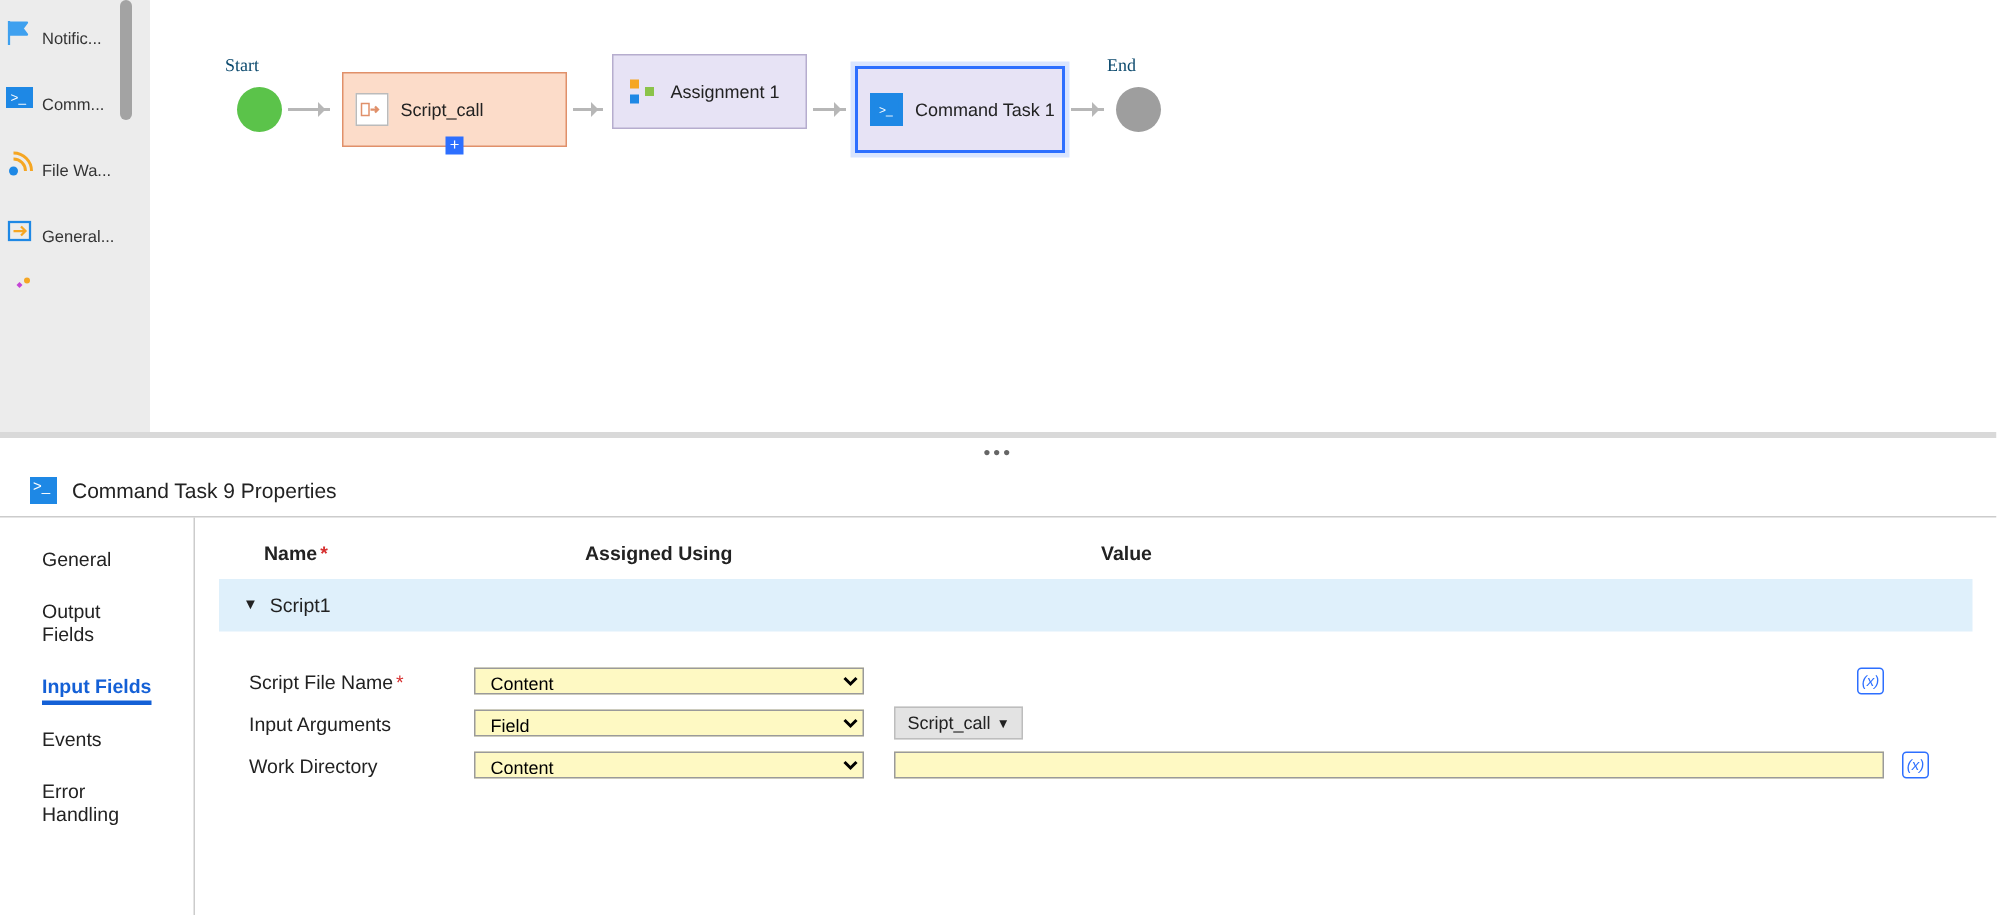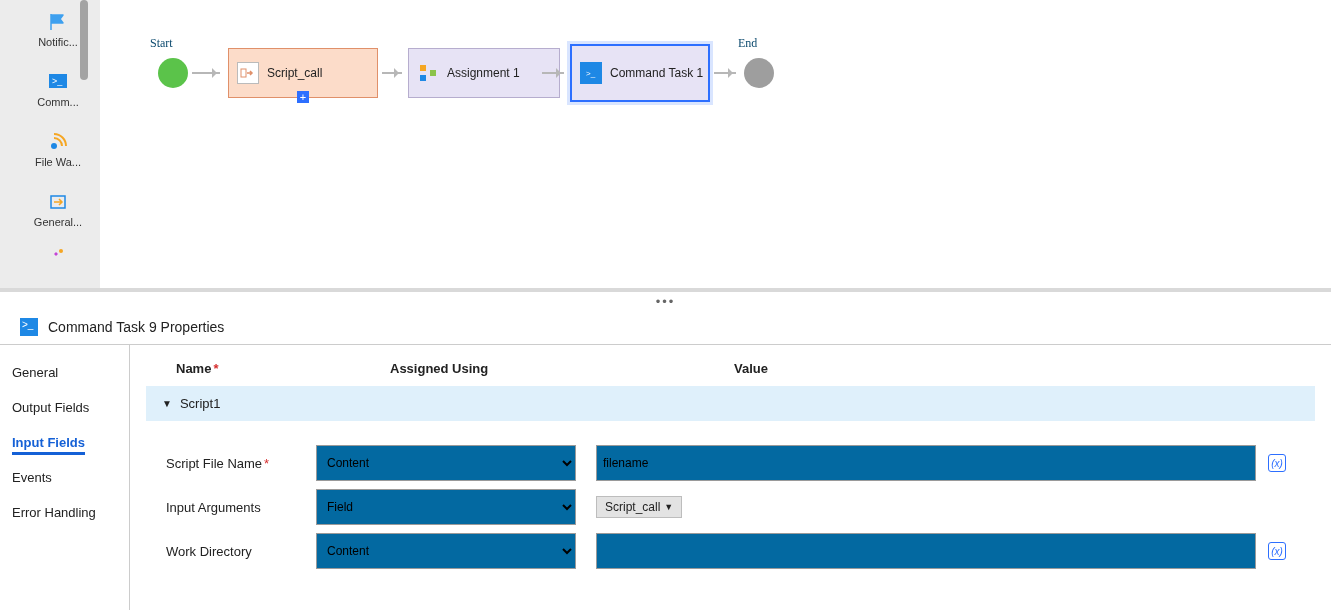--- a/index.html
+++ b/index.html
@@ -30,29 +30,28 @@
     position: absolute;
     left: 80px;
     top: 0;
     width: 8px;
     height: 80px;
     background: #a3a3a3;
     border-radius: 4px;
   }
   .pal-item {
     display: flex;
-    flex-direction: column;
-    align-items: center;
+    flex-direction: row;
+    align-items: flex-end;
     gap: 4px;
     padding: 12px 2px;
     font-size: 11px;
     color: #333;
     cursor: pointer;
     user-select: none;
-    margin-left: 16px;
   }
   .pal-icon {
     width: 22px;
     height: 20px;
     display: flex;
     align-items: center;
     justify-content: center;
   }
   .pal-label {
     white-space: nowrap;
@@ -176,21 +175,21 @@
   .props-body {
     display: flex;
     height: calc(615px - 292px - 4px - 18px - 36px);
   }
   .side-tabs {
     width: 130px;
     border-right: 1px solid #ccc;
     padding-top: 10px;
   }
   .tab {
-    padding: 10px 12px;
+    padding: 10px 28px;
     font-size: 13px;
     color: #222;
     cursor: pointer;
   }
   .tab.active {
     color: #1460d6;
     font-weight: bold;
   }
   .tab.active span {
     border-bottom: 3px solid #1460d6;
@@ -235,25 +234,25 @@
   }
   .form-row {
     display: grid;
     grid-template-columns: 150px 260px 20px 660px 30px;
     align-items: center;
     gap: 0;
     padding: 4px 20px;
   }
   .form-row label { font-size: 13px; }
   select, input[type="text"] {
-    height: 36px;
+    height: 18px;
     border: 1px solid #9a9a9a;
     font-size: 12px;
     padding: 2px 6px;
-    background: #0369a1;
+    background: #fef9c3;
   }
   .pill {
     display: inline-flex;
     align-items: center;
     gap: 4px;
     background: #e3e3e3;
     border: 1px solid #bdbdbd;
     padding: 3px 8px;
     font-size: 12px;
   }
@@ -343,21 +342,21 @@
             <rect x="1" y="3" width="5" height="8" fill="none" stroke="#e0906a"></rect>
             <path d="M7 7 h5 m-2 -2 l2 2 l-2 2" stroke="#e0906a" stroke-width="1.5" fill="none"></path>
           </svg>
       </div>
       <span>Script_call</span>
       <div class="plus-badge">+</div>
     </div>
 
     <div class="arrow" style="left:282px;top:72px;width:20px"></div>
 
-    <div class="task-box assign" style="left:308px;top:48px;width:152px">
+    <div class="task-box assign" style="left:308px;top:36px;width:130px">
       <div class="task-ico" style="border:none;background:transparent">
         <svg width="18" height="18" viewBox="0 0 18 18">
             <rect x="1" y="1" width="6" height="6" fill="#f5a623"></rect>
             <rect x="1" y="11" width="6" height="6" fill="#1e88e5"></rect>
             <rect x="11" y="6" width="6" height="6" fill="#8bc34a"></rect>
           </svg>
       </div>
       <span>Assignment 1</span>
     </div>
 
@@ -411,21 +410,20 @@
 
     <div class="form-grid">
 
       <div class="form-row">
         <label><span>Script File Name</span><span class="req">*</span></label>
         <select>
           <option>Content</option>
           <option>Field</option>
         </select>
         <div class="spacer"></div>
-        <input type="text" value="filename" style="">
         <div class="fx">(x)</div>
       </div>
 
       <div class="form-row">
         <label>Input Arguments</label>
         <select>
           <option>Field</option>
           <option>Content</option>
         </select>
         <div class="spacer"></div>

